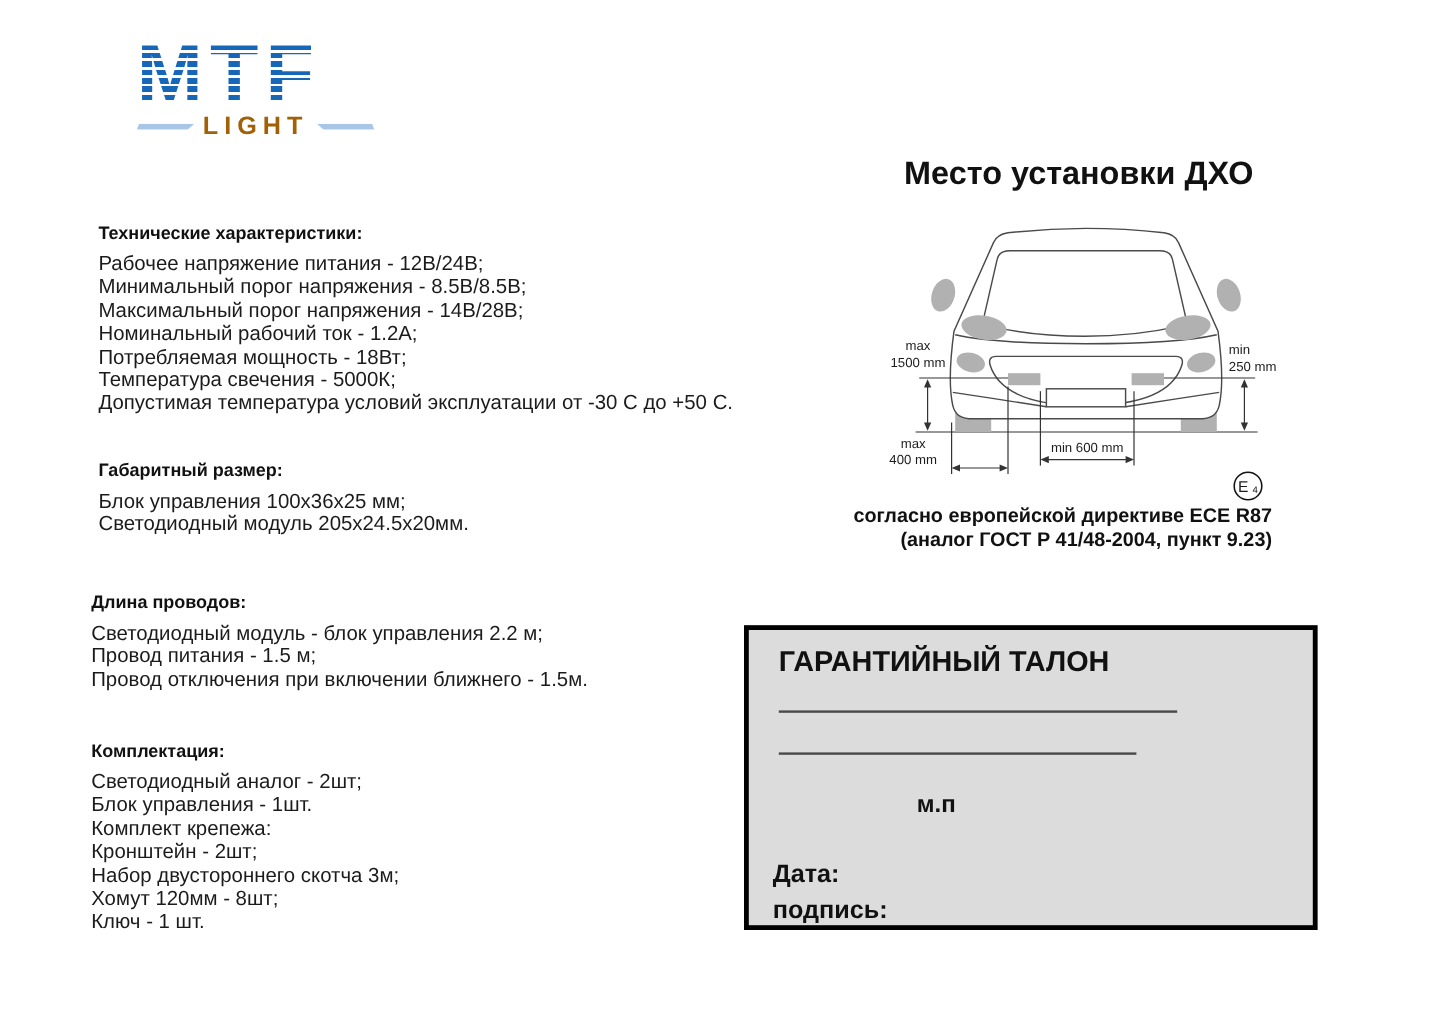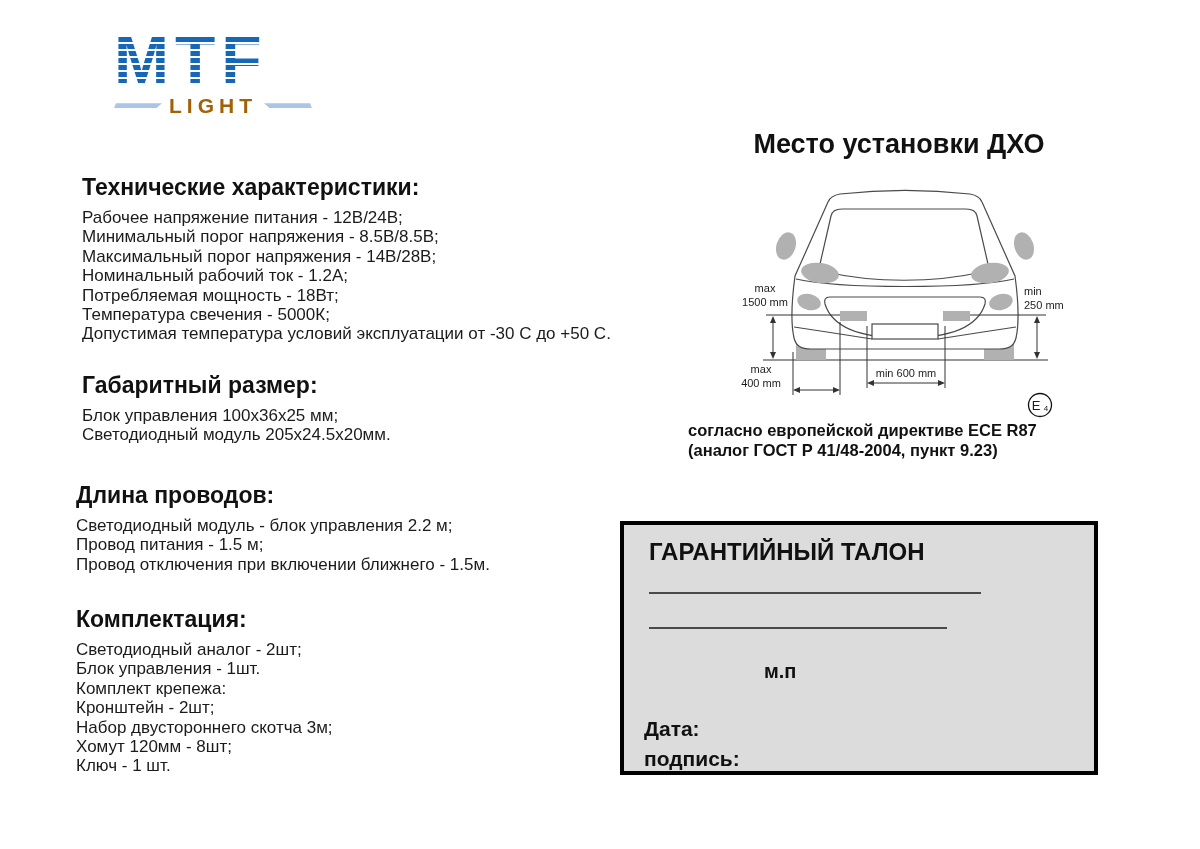--- a/index.html
+++ b/index.html
@@ -16,27 +16,27 @@
     -webkit-background-clip:text;background-clip:text;color:transparent;
     white-space:nowrap;
   }
   .logo-light-row{display:flex;align-items:center;gap:7px;margin-top:3px;}
   .logo-bar{flex:1;height:5px;background:#a9c6e7;}
   .logo-bar.l{clip-path:polygon(4% 0,100% 0,88% 100%,0 100%);}
   .logo-bar.r{clip-path:polygon(0 0,96% 0,100% 100%,12% 100%);}
   .logo-light{font-size:21px;letter-spacing:5px;color:#a16207;font-weight:700;}
   
   .sec{position:absolute;}
-  .sec-title{margin:0 0 7px 0;font-size:23px;font-weight:bold;color:#111;}
+  .sec-title{margin:12px 0 7px 0;font-size:15px;font-weight:bold;color:#111;}
   .sec-line{font-size:17px;line-height:19.4px;color:#1b1b1b;white-space:nowrap;}
   
   .install-title{position:absolute;left:723px;top:129px;width:352px;text-align:center;
     font-size:27px;font-weight:bold;color:#111;white-space:nowrap;}
   .diagram{position:absolute;left:730px;top:180px;}
-  .directive{position:absolute;left:688px;top:420px;width:372px;text-align:left;
+  .directive{position:absolute;left:688px;top:420px;width:372px;text-align:right;
     font-size:16.5px;font-weight:bold;line-height:20px;color:#111;white-space:nowrap;}
   
   .warranty{position:absolute;left:620px;top:521px;width:478px;height:254px;
     background:#dcdcdc;border:4px solid #000000;box-sizing:border-box;}
   .w-title{position:absolute;left:25px;top:13px;font-size:24px;font-weight:bold;color:#111;}
   .w-blank{position:absolute;border-top:2px solid #4a4a4a;height:0;}
   .w-blank.one{left:25px;top:67px;width:332px;}
   .w-blank.two{left:25px;top:102px;width:298px;}
   .w-stamp{position:absolute;left:140px;top:135px;width:220px;
     font-size:20px;font-weight:bold;color:#111;}

